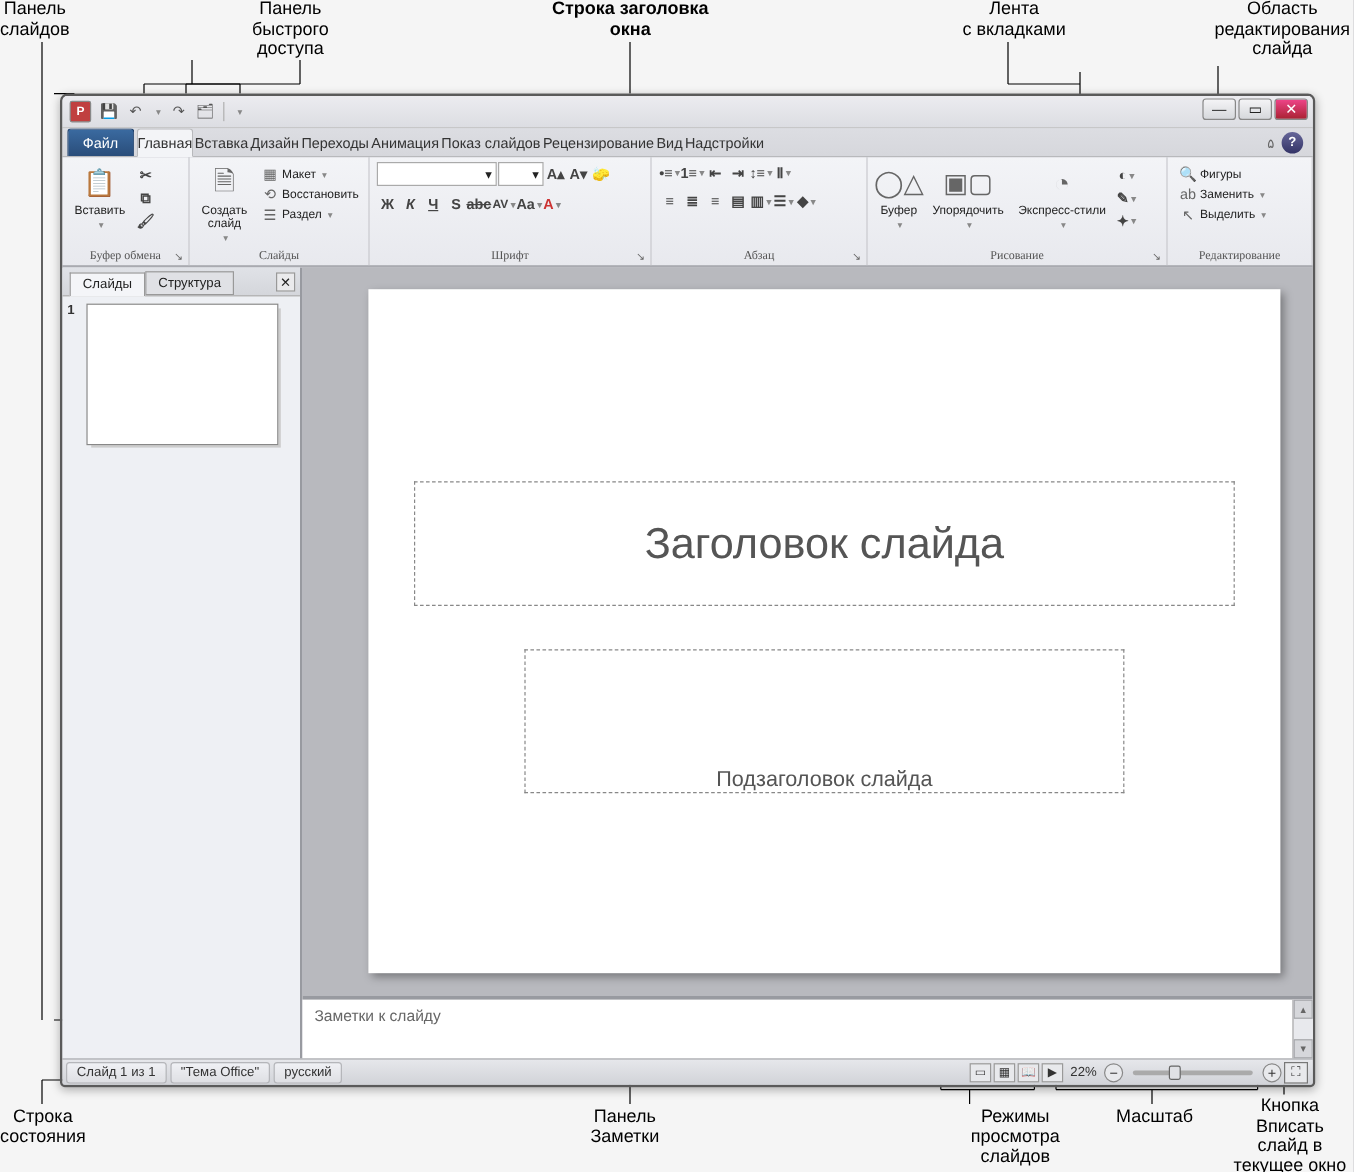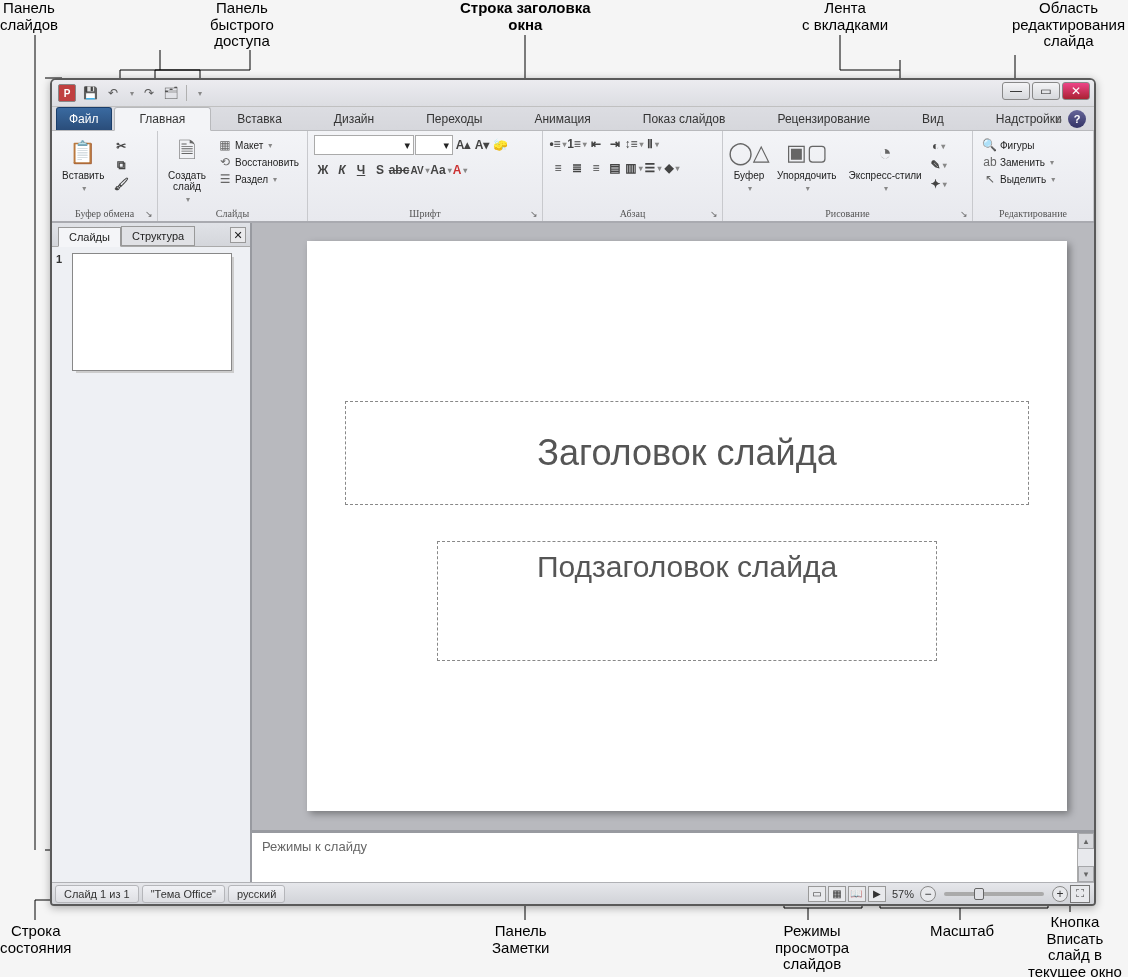--- a/index.html
+++ b/index.html
@@ -120,21 +120,21 @@
     color: #fff;
     padding: 4px 12px;
     font-size: 12px;
     border-radius: 3px 3px 0 0;
     margin-right: 2px;
     cursor: pointer;
     border: 1px solid #1a3d6a;
     border-bottom: none;
   }
   .tab {
-    padding: 4px 25px;
+    padding: 4px 0;
     font-size: 12px;
     cursor: pointer;
     color: #333;
     border: 1px solid transparent;
   }
   .tab.active {
     background: #f3f4f7;
     border: 1px solid #b8b9bc;
     border-bottom-color: #f3f4f7;
     border-radius: 3px 3px 0 0;
@@ -330,21 +330,21 @@
   .placeholder {
     position: absolute;
     border: 1px dashed #888;
     display: flex;
     align-items: center;
     justify-content: center;
     text-align: center;
     color: #555;
   }
   .ph-title { top: 160px; left: 38px; width: 684px; height: 104px; font-size: 36px; }
-  .ph-sub { top: 300px; left: 130px; width: 500px; height: 120px; font-size: 30px; align-items: flex-start; padding-top: 8px; }
+  .ph-sub { top: 300px; left: 130px; width: 500px; height: 120px; font-size: 18px; align-items: flex-end; padding-top: 8px; }
   .scroll-btn { height: 16px; background: #d6d7db; border: 1px solid #a6a7aa; font-size: 9px; display: flex; align-items: center; justify-content: center; cursor: pointer; }
 
   
   .notes-pane {
     height: 52px;
     background: #fff;
     border-top: 3px solid #989aa0;
     padding: 6px 10px;
     font-size: 13px;
     color: #666;
@@ -440,21 +440,21 @@
 окна</div>
 <div class="callout" style="top:0; left:802px;">Лента
 с вкладками</div>
 <div class="callout" style="top:0; left:1012px;text-align:center;">Область
 редактирования
 слайда</div>
 <div class="callout" style="top:923px; left:0;">Строка
 состояния</div>
 <div class="callout" style="top:923px; left:492px;">Панель
 Заметки</div>
-<div class="callout" style="top:923px; left:775px;">Режимы
+<div class="callout" style="top:923px; left:809px;">Режимы
 просмотра
 слайдов</div>
 <div class="callout" style="top:923px; left:930px;">Масштаб</div>
 <div class="callout" style="top:914px; left:1028px;">Кнопка
 Вписать
 слайд в
 текущее окно</div>
 
 <svg class="overlay">
 
@@ -686,39 +686,39 @@
           <div class="placeholder ph-title">
             <span>Заголовок слайда</span>
           </div>
           <div class="placeholder ph-sub">
             <span>Подзаголовок слайда</span>
           </div>
         </div>
 
       </div>
       <div class="notes-pane">
-        <span>Режимы к слайду</span>
+        <span>Заметки к слайду</span>
         <div class="notes-scroll">
           <div class="scroll-btn">▴</div>
           <div class="scroll-btn" style="position:absolute;bottom:0;left:0;right:0">▾</div>
         </div>
       </div>
     </div>
   </div>
 
   <div class="status-bar">
     <div class="status-item">Слайд 1 из 1</div>
     <div class="status-item">"Тема Office"</div>
     <div class="status-item">русский</div>
     <div class="status-right">
       <div class="view-btn">▭</div>
       <div class="view-btn">▦</div>
       <div class="view-btn">📖</div>
       <div class="view-btn">▶</div>
-      <span style="margin:0 4px">57%</span>
+      <span style="margin:0 4px">22%</span>
       <div class="zoom-btn">−</div>
       <div class="zoom-slider">
         <div class="zoom-thumb"></div>
       </div>
       <div class="zoom-btn">+</div>
       <div class="fit-btn">⛶</div>
     </div>
   </div>
 
 </div>

